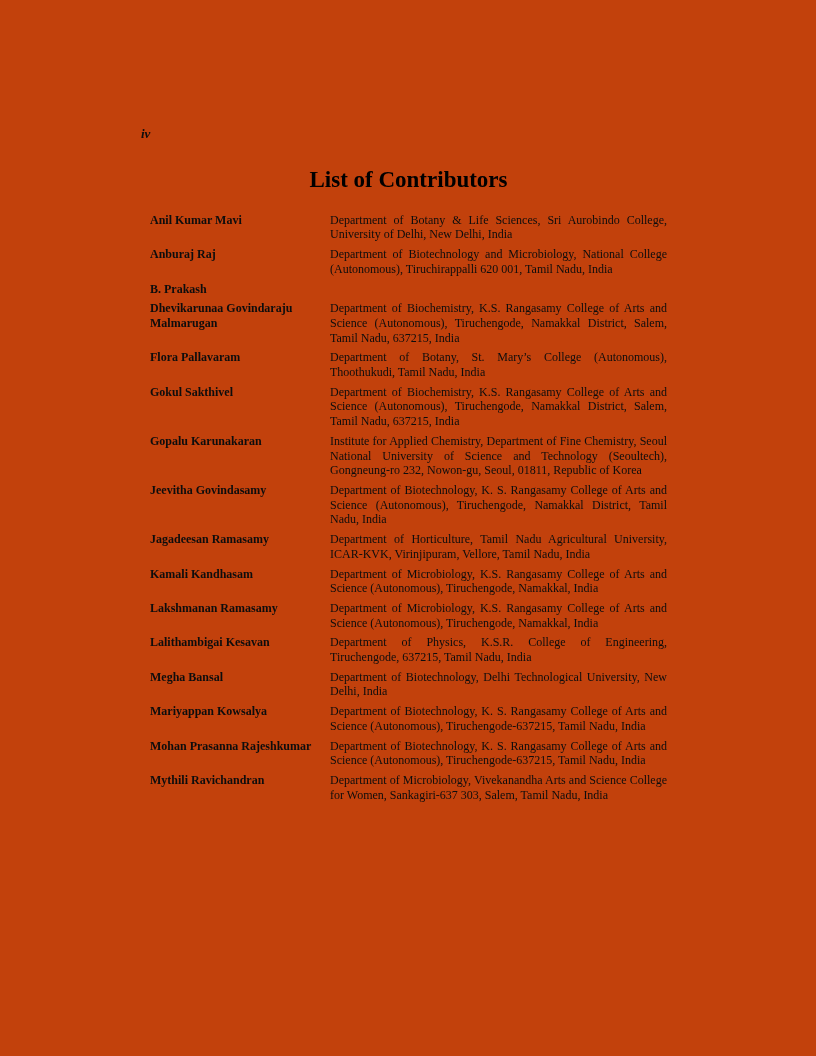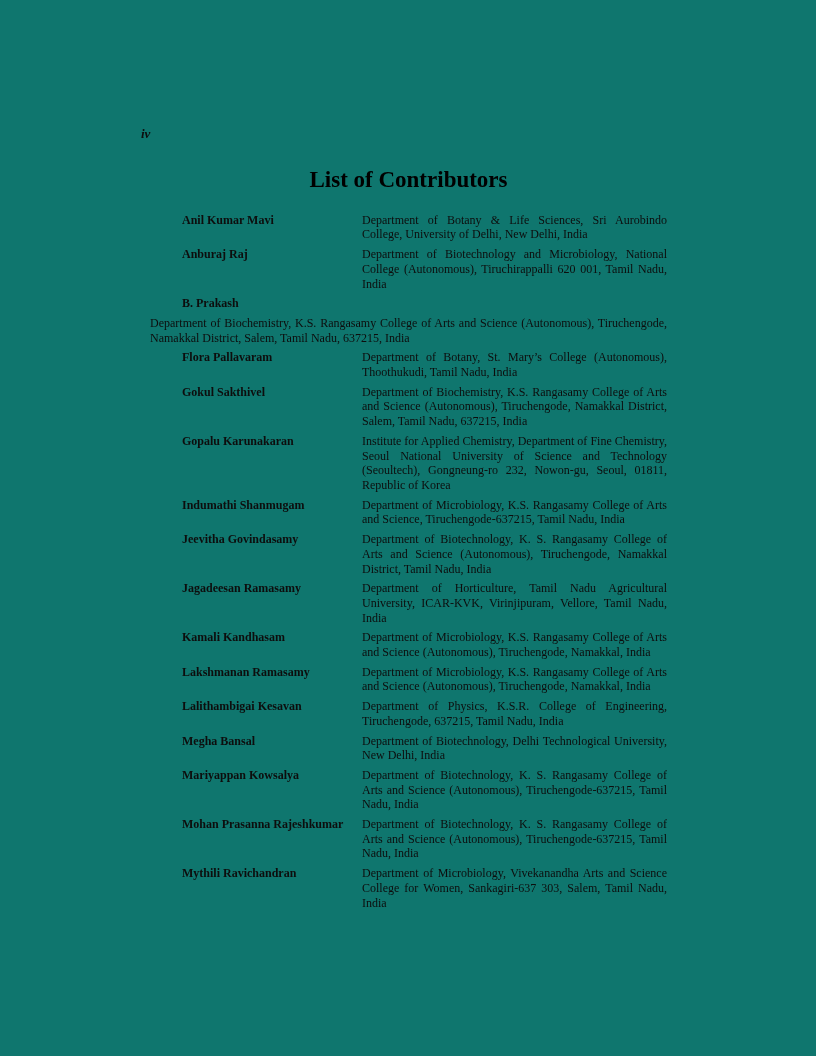--- a/index.html
+++ b/index.html
@@ -1,20 +1,20 @@
 <!DOCTYPE html>
 <html><head>
 <meta charset="utf-8">
 <style>
   html, body { margin: 0; padding: 0; background: #ffffff; }
   .page {
     position: relative;
     width: 816px;
     height: 1056px;
-    background: #0f766e;
+    background: #c2410c;
     font-family: "Liberation Serif", serif;
     color: #0d0d0d;
     overflow: hidden;
   }
   .page-number {
     position: absolute;
     left: 141px;
     top: 127px;
     font-size: 13px;
     font-style: italic;
@@ -42,21 +42,20 @@
     margin-bottom: 5px;
   }
   .name {
     flex: 0 0 180px;
     width: 180px;
     font-weight: bold;
     font-size: 12px;
     line-height: 14.7px;
     padding-right: 4px;
     box-sizing: border-box;
-    margin-left: 32px;
   }
   .affiliation {
     flex: 1;
     font-size: 12px;
     line-height: 14.7px;
     text-align: justify;
   }
 </style>
 </head>
 <body>
@@ -76,42 +75,39 @@
   <div class="entry">
     <div class="name">Anburaj Raj</div>
     <div class="affiliation">Department of Biotechnology and Microbiology, National College (Autonomous), Tiruchirappalli 620 001, Tamil Nadu, India</div>
   </div>
 
   <div class="entry">
     <div class="name">B. Prakash</div>
   </div>
 
   <div class="entry">
+    <div class="name">Dhevikarunaa Govindaraju Malmarugan</div>
     <div class="affiliation">Department of Biochemistry, K.S. Rangasamy College of Arts and Science (Autonomous), Tiruchengode, Namakkal District, Salem, Tamil Nadu, 637215, India</div>
   </div>
 
   <div class="entry">
     <div class="name">Flora Pallavaram</div>
     <div class="affiliation">Department of Botany, St. Mary’s College (Autonomous), Thoothukudi, Tamil Nadu, India</div>
   </div>
 
   <div class="entry">
     <div class="name">Gokul Sakthivel</div>
     <div class="affiliation">Department of Biochemistry, K.S. Rangasamy College of Arts and Science (Autonomous), Tiruchengode, Namakkal District, Salem, Tamil Nadu, 637215, India</div>
   </div>
 
   <div class="entry">
     <div class="name">Gopalu Karunakaran</div>
     <div class="affiliation">Institute for Applied Chemistry, Department of Fine Chemistry, Seoul National University of Science and Technology (Seoultech), Gongneung-ro 232, Nowon-gu, Seoul, 01811, Republic of Korea</div>
   </div>
 
-  <div class="entry">
-    <div class="name">Indumathi Shanmugam</div>
-    <div class="affiliation">Department of Microbiology, K.S. Rangasamy College of Arts and Science, Tiruchengode-637215, Tamil Nadu, India</div>
-  </div>
 
   <div class="entry">
     <div class="name">Jeevitha Govindasamy</div>
     <div class="affiliation">Department of Biotechnology, K. S. Rangasamy College of Arts and Science (Autonomous), Tiruchengode, Namakkal District, Tamil Nadu, India</div>
   </div>
 
   <div class="entry">
     <div class="name">Jagadeesan Ramasamy</div>
     <div class="affiliation">Department of Horticulture, Tamil Nadu Agricultural University, ICAR-KVK, Virinjipuram, Vellore, Tamil Nadu, India</div>
   </div>

